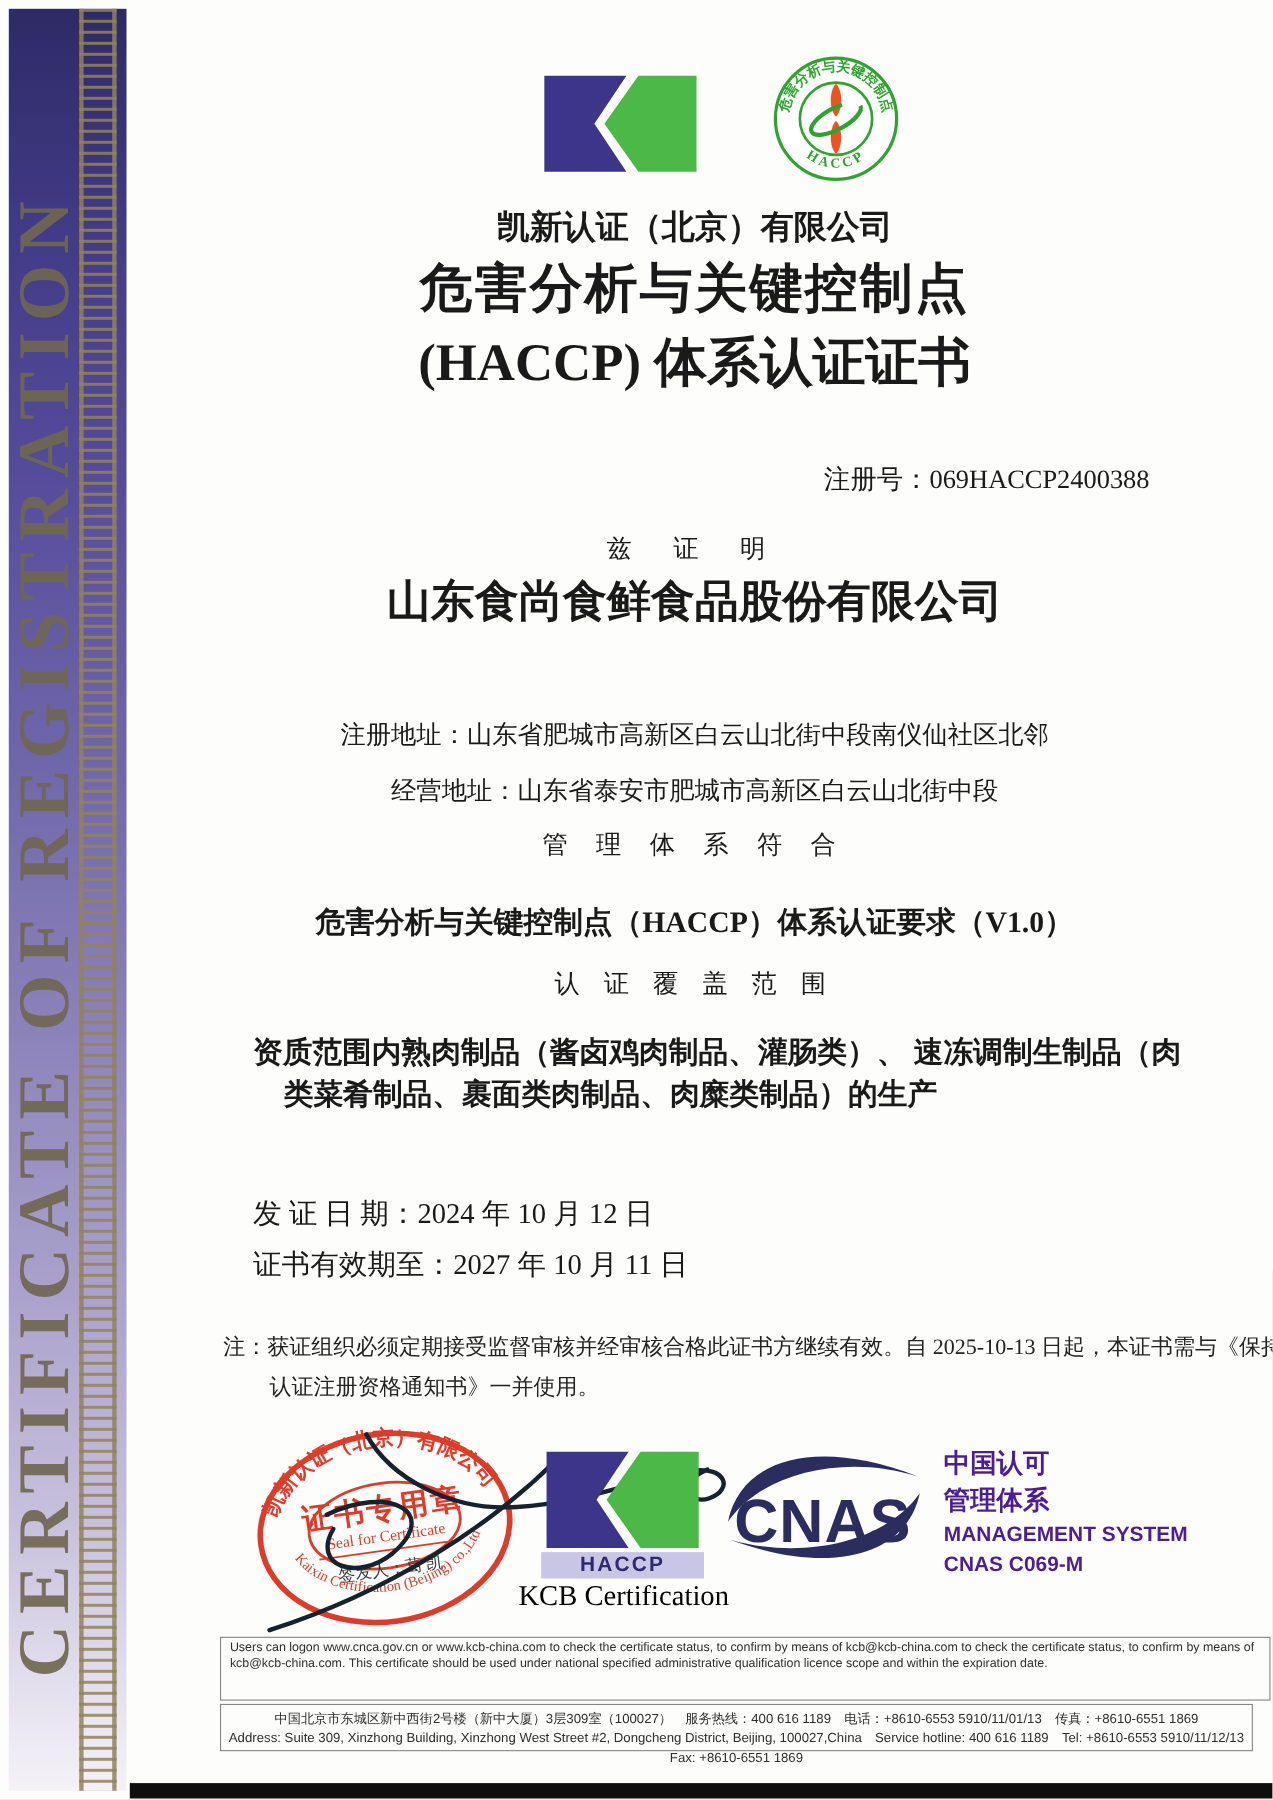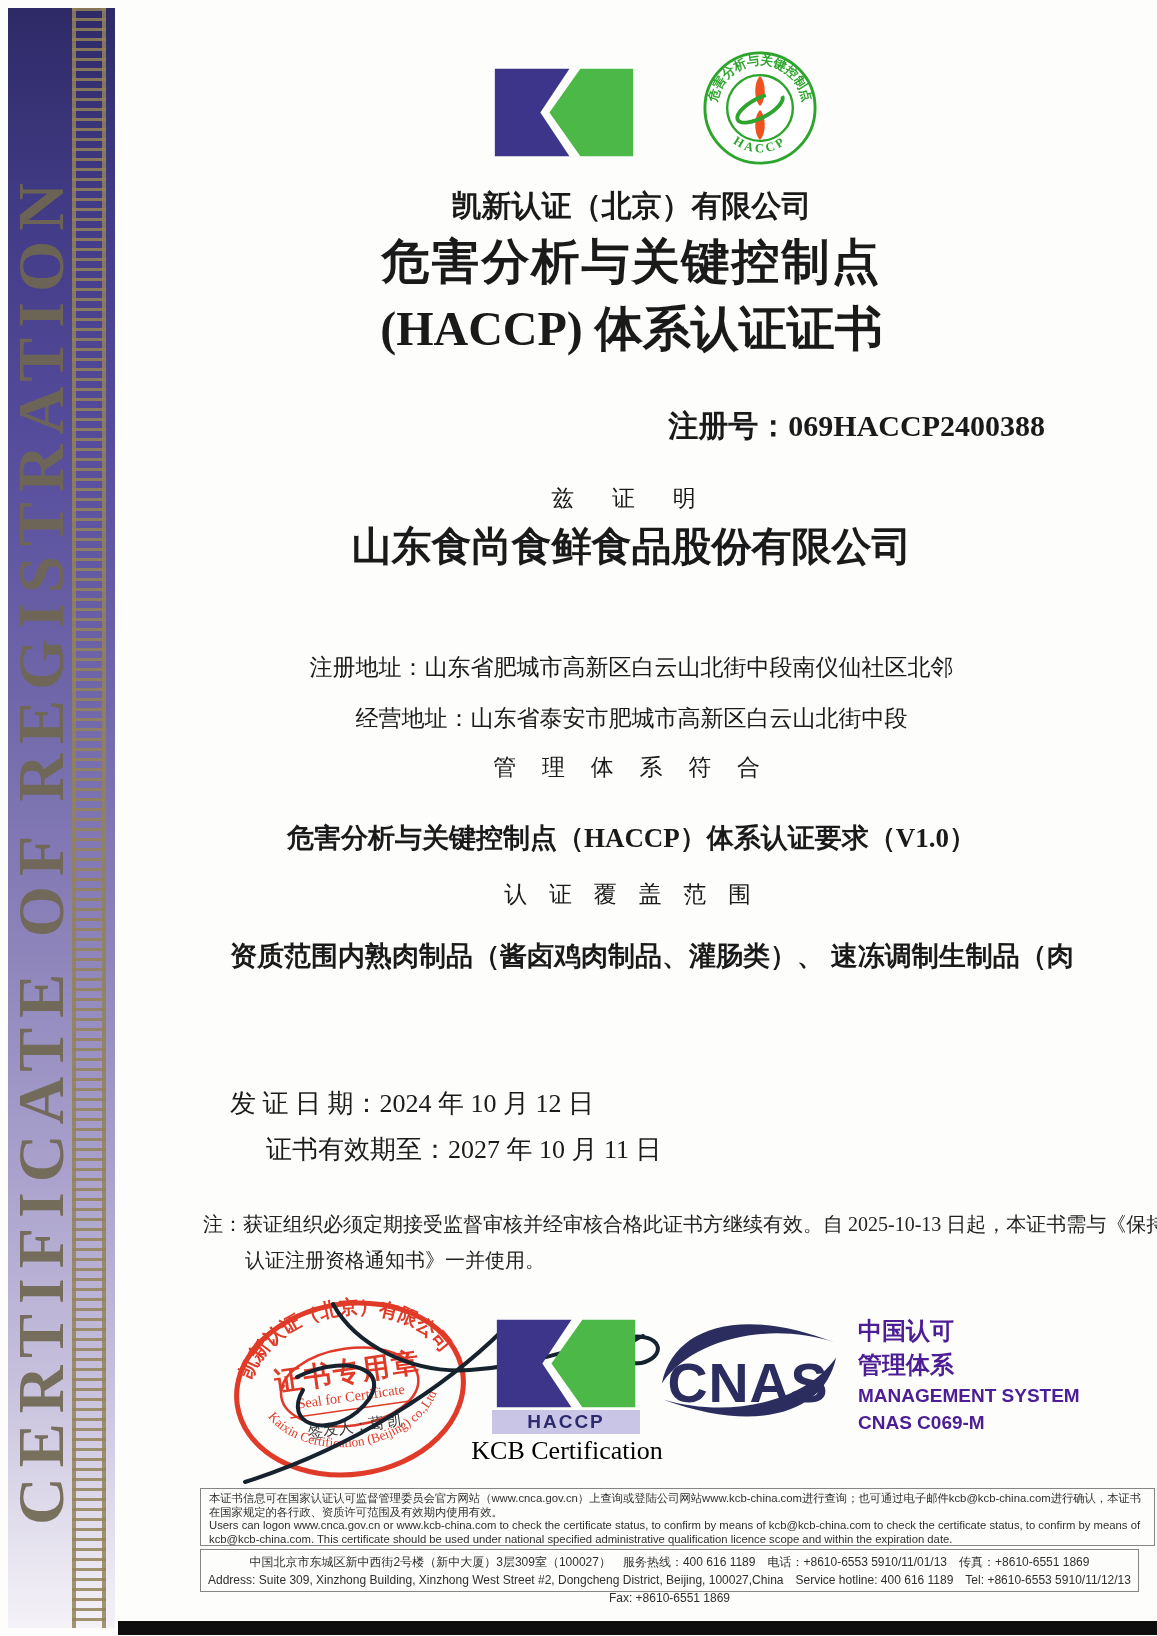--- a/index.html
+++ b/index.html
@@ -17,37 +17,37 @@
     background:repeating-linear-gradient(to bottom, rgba(146,131,88,.85) 0 3px, transparent 3px 10px);}
   .banner-text{position:absolute;left:-770px;top:796px;width:1620px;height:90px;
     transform:rotate(-90deg);text-align:center;white-space:nowrap;
     font-family:"Liberation Serif",serif;font-weight:bold;font-size:66px;letter-spacing:10px;
     color:#6f6852;opacity:.92;}
 
   
   .org-name{top:186px;font-size:30px;font-weight:bold;}
   .title1{top:230px;font-size:48px;font-weight:bold;letter-spacing:2px;}
   .title2{top:297px;font-size:48px;font-weight:bold;}
-  .reg-no{top:406px;right:112px;font-size:30px;font-weight:bold;}
+  .reg-no{top:420px;right:112px;font-size:24px;font-weight:normal;}
   .hereby{top:483px;font-size:23px;letter-spacing:16px;}
   .company{top:519px;font-size:40px;font-weight:bold;font-family:"Liberation Sans",sans-serif;}
   .credit{top:602px;font-size:24px;}
   .addr{font-size:23px;}
   .addr1{top:652px;}
   .addr2{top:703px;}
   .conform{top:752px;font-size:23px;letter-spacing:10px;}
   .standard{top:820px;font-size:27px;font-weight:bold;}
   .scope-head{top:879px;font-size:23px;letter-spacing:8px;}
   .scope-line{font-size:27px;font-weight:bold;white-space:nowrap;}
   .scope1{top:938px;left:230px;}
   .scope2{top:977px;left:258px;}
   .cat{top:1033px;left:118px;width:760px;text-align:center;font-size:26px;}
   .dateline{font-size:26px;left:230px;white-space:nowrap;}
   .date1{top:1086px;}
-  .date2{top:1132px;margin-left:36px;}
+  .date2{top:1132px;}
   .note{font-size:20px;color:#222;white-space:nowrap;}
   .note1{top:1211px;left:203px;}
   .note2{top:1247px;left:245px;}
 
   
   .seal{left:228px;top:1296px;width:244px;height:186px;transform:rotate(-8deg);}
   .signature{left:205px;top:1282px;width:500px;height:215px;pointer-events:none;}
 
   
   .kcb-bottom{left:492px;top:1318px;width:148px;}
@@ -105,20 +105,21 @@
   <div class="abs ctr title2">(HACCP) 体系认证证书</div>
   <div class="abs reg-no">注册号：069HACCP2400388</div>
   <div class="abs ctr hereby">兹 证 明</div>
   <div class="abs ctr company">山东食尚食鲜食品股份有限公司</div>
   <div class="abs ctr addr addr1">注册地址：山东省肥城市高新区白云山北街中段南仪仙社区北邻</div>
   <div class="abs ctr addr addr2">经营地址：山东省泰安市肥城市高新区白云山北街中段</div>
   <div class="abs ctr conform">管 理 体 系 符 合</div>
   <div class="abs ctr standard">危害分析与关键控制点（HACCP）体系认证要求（V1.0）</div>
   <div class="abs ctr scope-head">认 证 覆 盖 范 围</div>
   <div class="abs scope-line scope1">资质范围内熟肉制品（酱卤鸡肉制品、灌肠类）、 速冻调制生制品（肉</div>
+  <div class="abs scope-line scope2">类菜肴制品、裹面类肉制品、肉糜类制品）的生产</div>
 
   <div class="abs dateline date1">
     <span>发 证 日 期</span><span>：2024 年 10 月 12 日</span>
   </div>
   <div class="abs dateline date2">
     <span>证书有效期至</span><span>：2027 年 10 月 11 日</span>
   </div>
 
   <div class="abs note note1">注：获证组织必须定期接受监督审核并经审核合格此证书方继续有效。自 2025-10-13 日起，本证书需与《保持</div>
   <div class="abs note note2">认证注册资格通知书》一并使用。</div>
@@ -165,21 +166,20 @@
     <text x="100" y="104" text-anchor="middle" font-family="Liberation Sans, sans-serif" font-size="58" font-weight="bold" fill="#2b2d5e" letter-spacing="1">CNAS</text>
   </svg>
   <div class="abs cnas-text">
     <div class="cnas-cn">中国认可</div>
     <div class="cnas-cn">管理体系</div>
     <div class="cnas-en">MANAGEMENT SYSTEM</div>
     <div class="cnas-en">CNAS C069-M</div>
   </div>
 
   <div class="abs fineprint">
-    <div>本证书信息可在国家认证认可监督管理委员会官方网站（www.cnca.gov.cn）上查询或登陆公司网站www.kcb-china.com进行查询；也可通过电子邮件kcb@kcb-china.com进行确认，本证书在国家规定的各行政、资质许可范围及有效期内使用有效。</div>
     <div>Users can logon www.cnca.gov.cn or www.kcb-china.com to check the certificate status, to confirm by means of kcb@kcb-china.com to check the certificate status, to confirm by means of kcb@kcb-china.com. This certificate should be used under national specified administrative qualification licence scope and within the expiration date.</div>
   </div>
   <div class="abs addressbox">
     <div>中国北京市东城区新中西街2号楼（新中大厦）3层309室（100027）　服务热线：400 616 1189　电话：+8610-6553 5910/11/01/13　传真：+8610-6551 1869</div>
     <div>Address: Suite 309, Xinzhong Building, Xinzhong West Street #2, Dongcheng District, Beijing, 100027,China　Service hotline: 400 616 1189　Tel: +8610-6553 5910/11/12/13　Fax: +8610-6551 1869</div>
   </div>
 
   <div class="abs black-bar"></div>
 
 </div>

